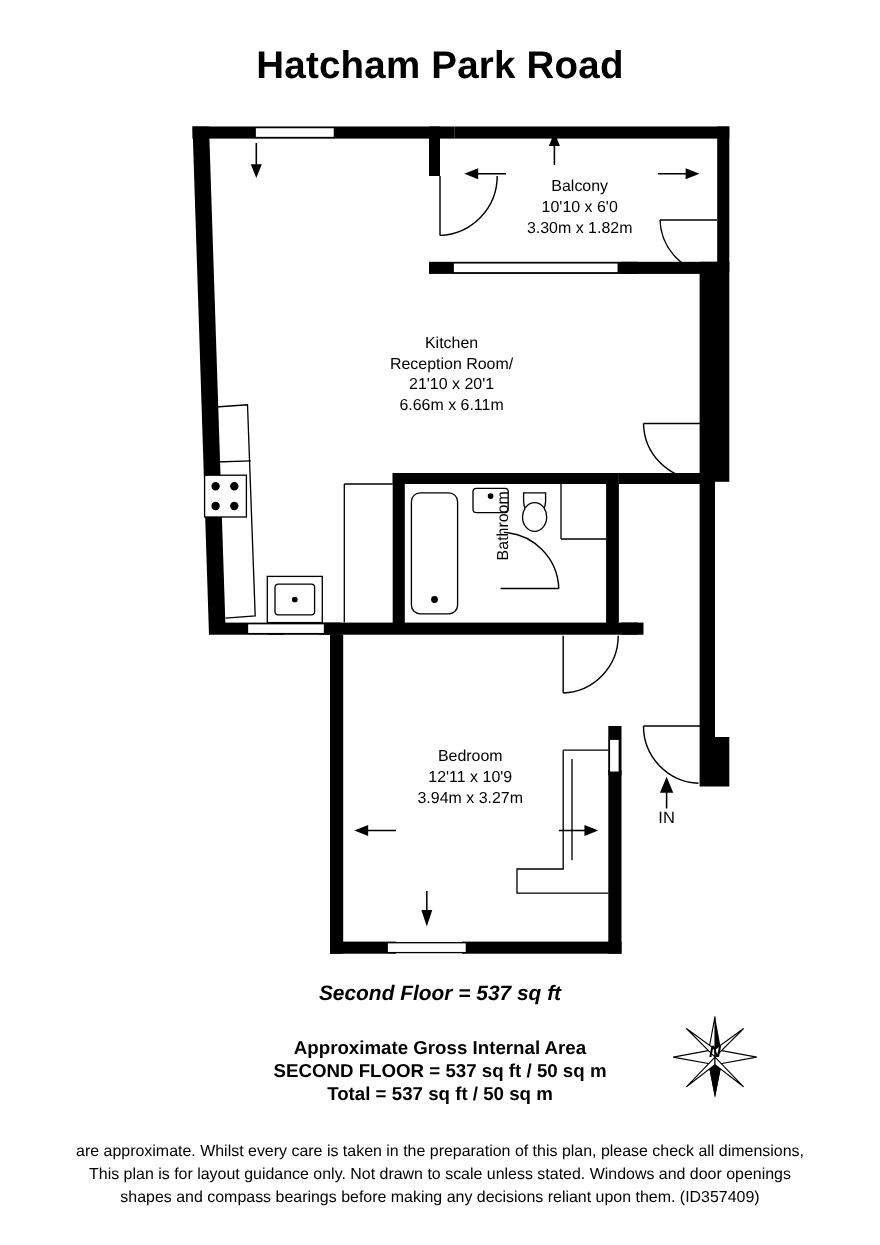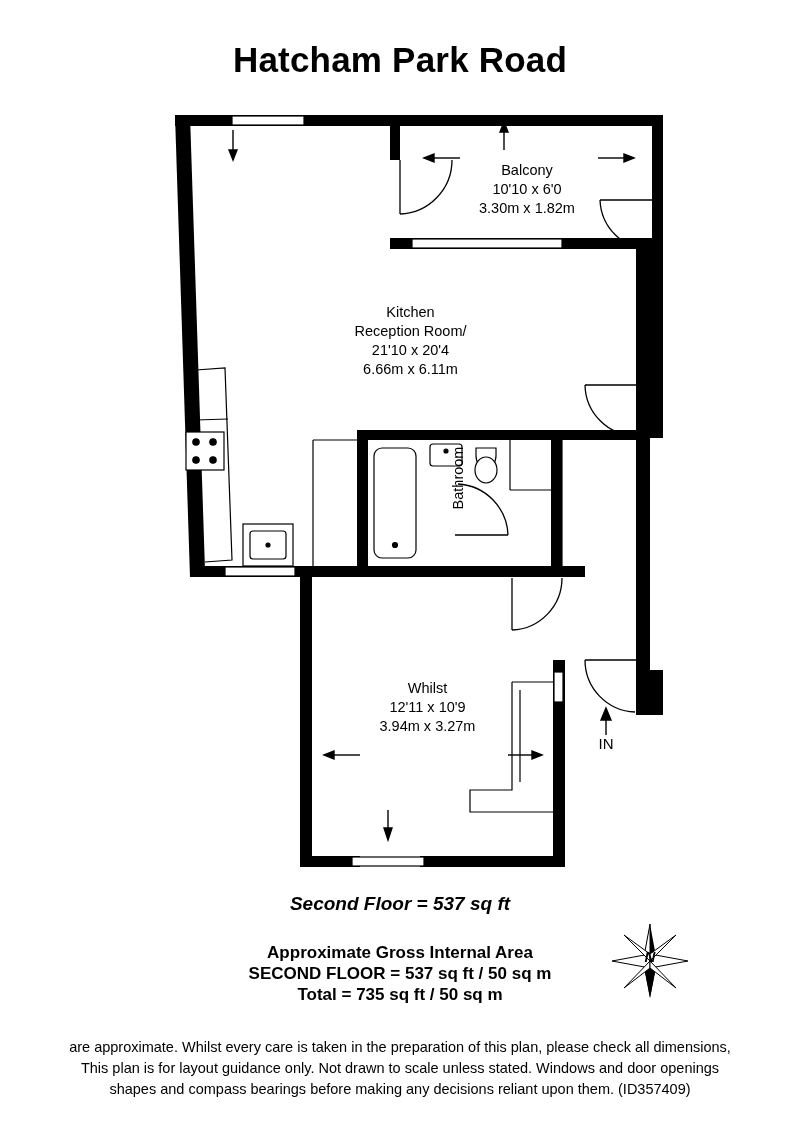--- a/index.html
+++ b/index.html
@@ -286,42 +286,42 @@
 
   <div class="room-label" id="label-balcony">
     <span class="nm">Balcony</span>
     <span class="d1">10'10 x 6'0</span>
     <span class="d2">3.30m x 1.82m</span>
   </div>
 
   <div class="room-label" id="label-reception">
     <span class="nm">Kitchen</span>
     <span class="nm">Reception Room/</span>
-    <span class="d1">21'10 x 20'4</span>
+    <span class="d1">21'10 x 20'1</span>
     <span class="d2">6.66m x 6.11m</span>
   </div>
 
   <div id="label-bathroom">
     <span>Bathroom</span>
   </div>
 
   <div class="room-label" id="label-bedroom">
-    <span class="nm">Whilst</span>
+    <span class="nm">Bedroom</span>
     <span class="d1">12'11 x 10'9</span>
     <span class="d2">3.94m x 3.27m</span>
   </div>
 
   <div id="label-in">IN</div>
 
   <div id="floor-total">Second Floor = 537 sq ft</div>
 
   <div id="area-summary">
     <span>Approximate Gross Internal Area</span>
     <span>SECOND FLOOR = 537 sq ft / 50 sq m</span>
-    <span>Total = 735 sq ft / 50 sq m</span>
+    <span>Total = 537 sq ft / 50 sq m</span>
   </div>
 
   <div class="compass-wrap">
     <div class="compass-n">N</div>
   </div>
 
   <div id="disclaimer">
     <span>are approximate. Whilst every care is taken in the preparation of this plan, please check all dimensions,</span>
     <span>This plan is for layout guidance only. Not drawn to scale unless stated. Windows and door openings</span>
     <span>shapes and compass bearings before making any decisions reliant upon them. (ID357409)</span>

